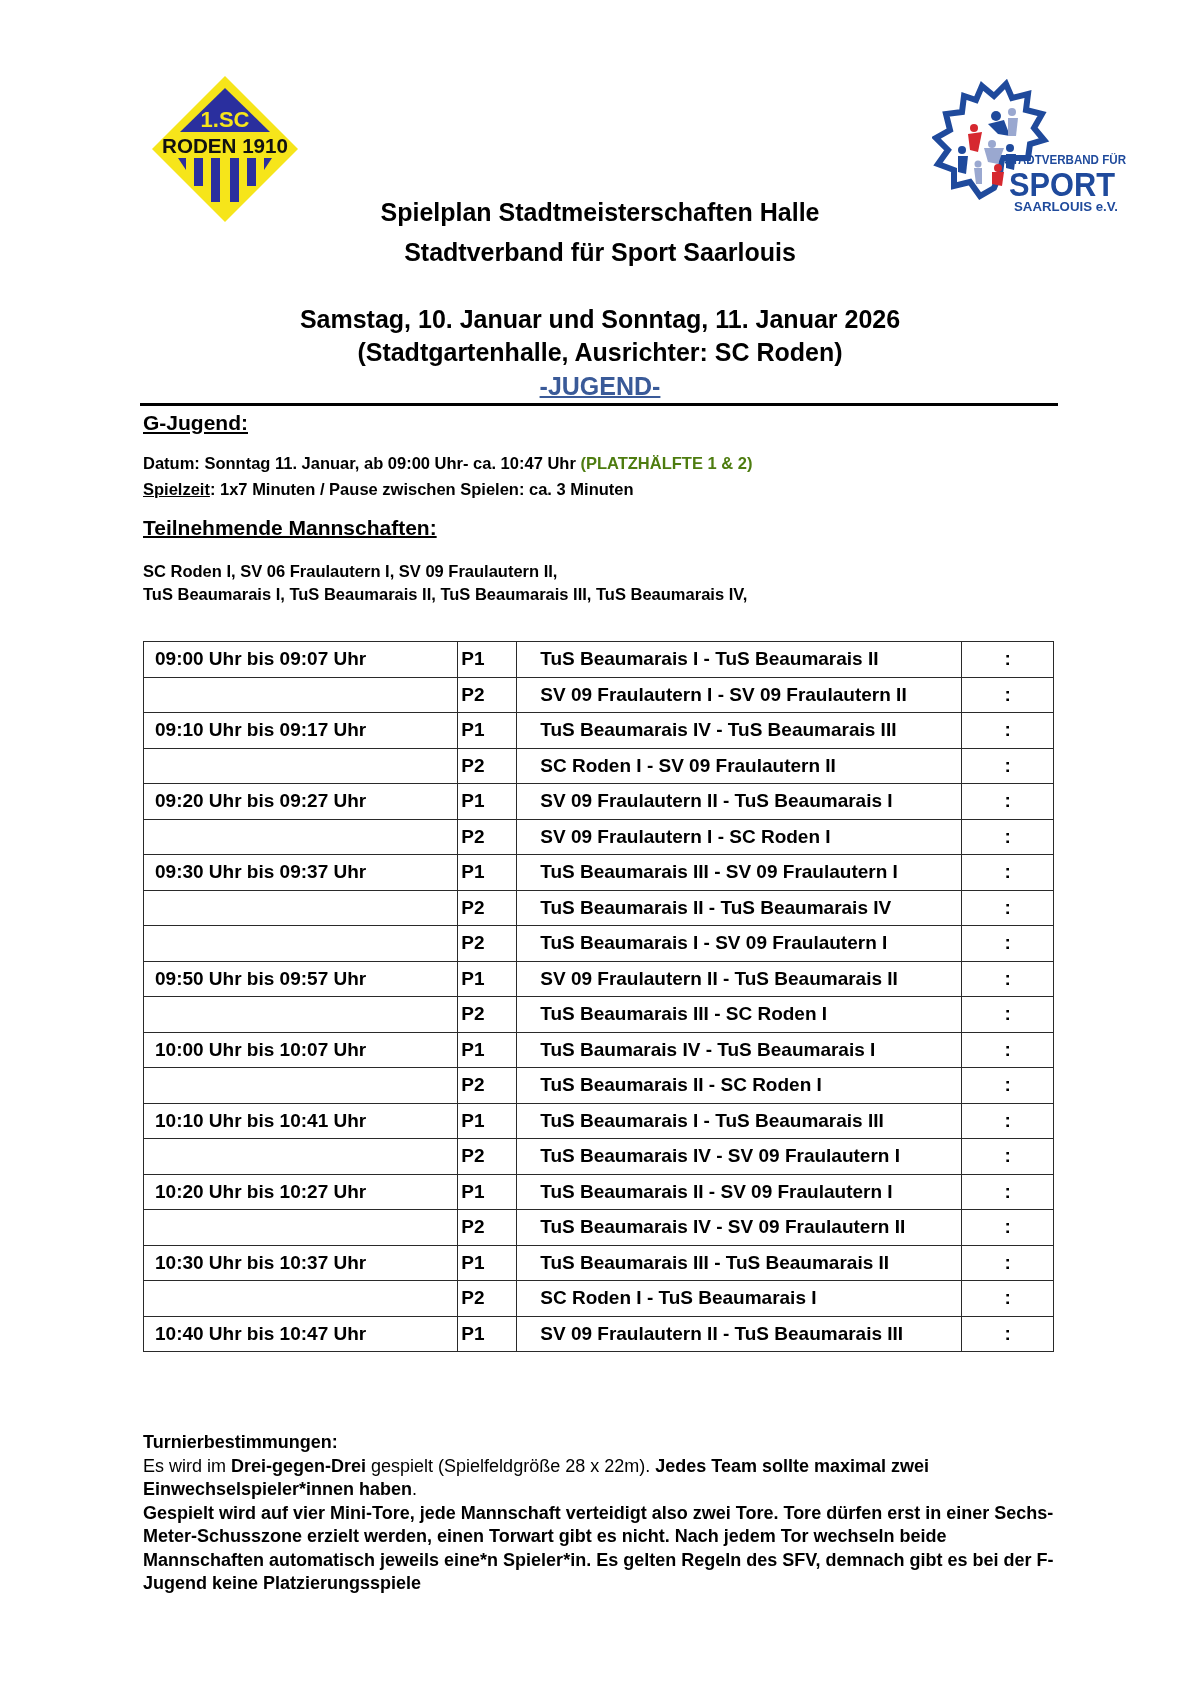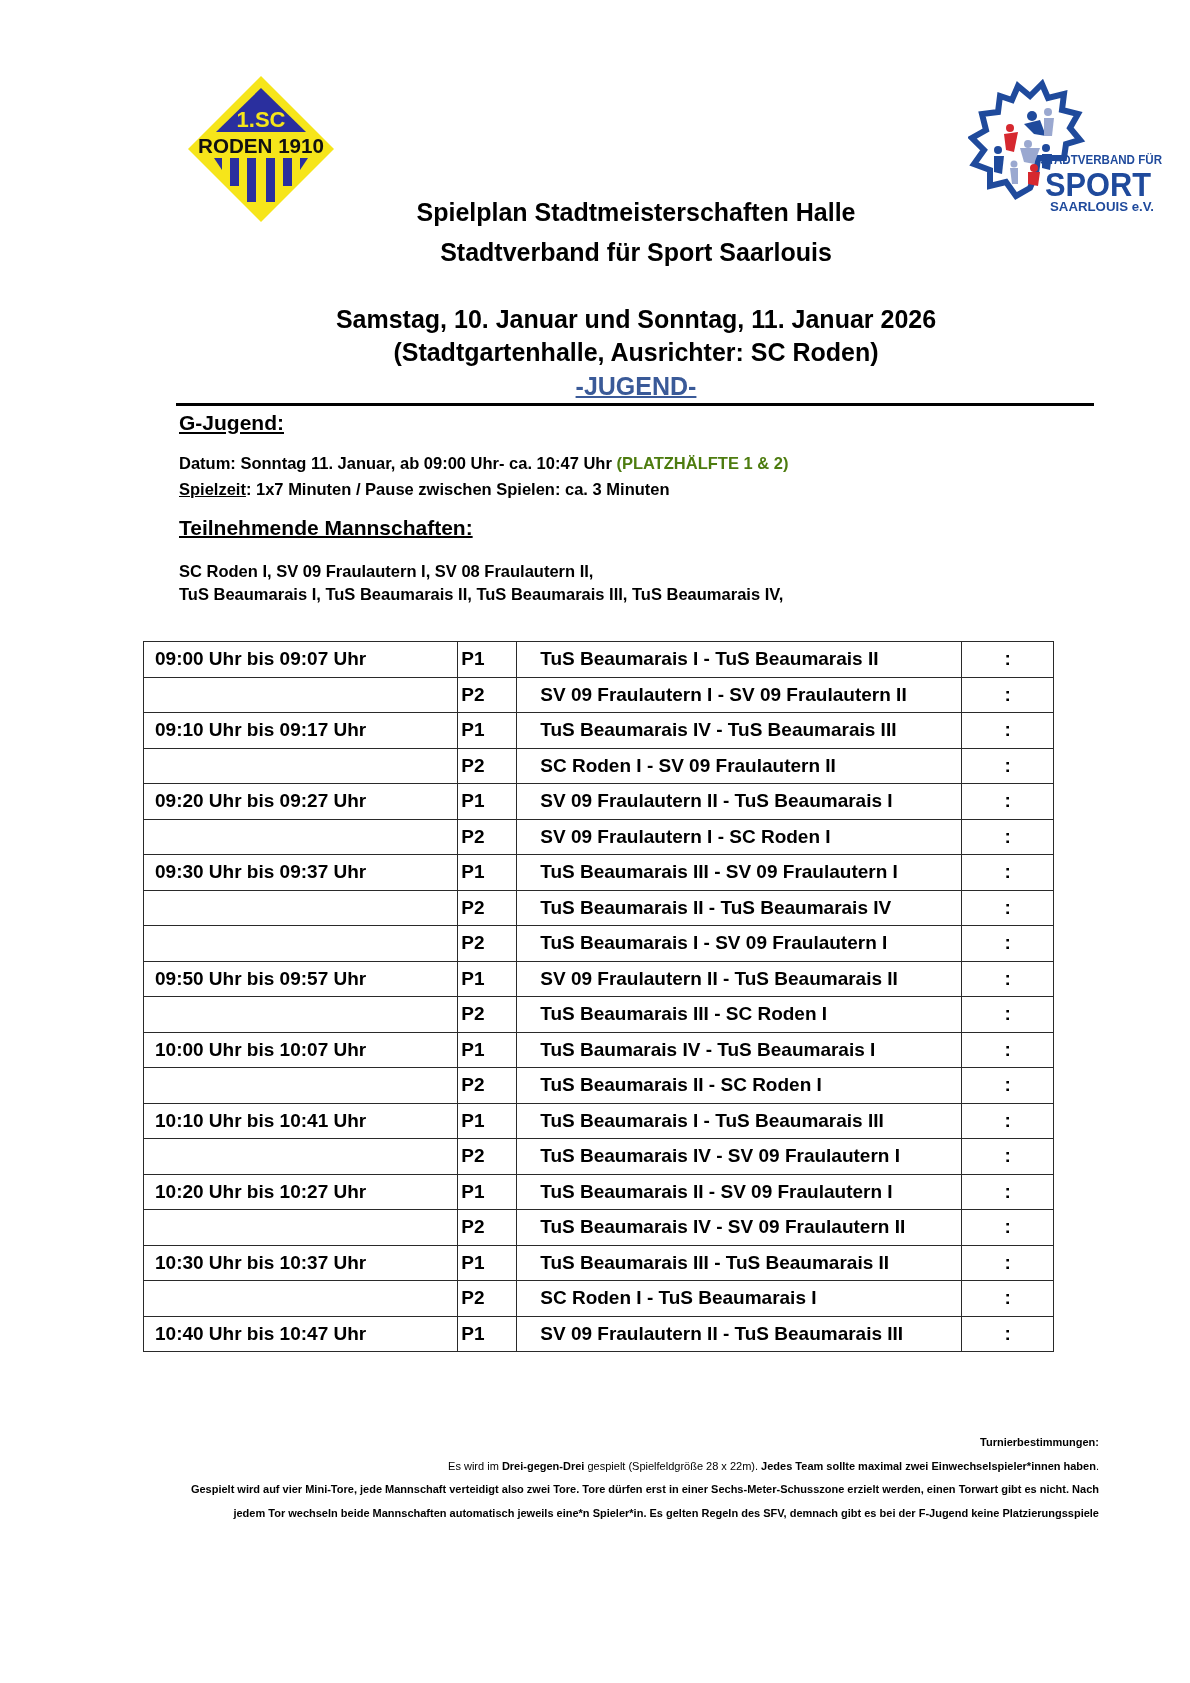--- a/index.html
+++ b/index.html
@@ -1,32 +1,32 @@
 <!DOCTYPE html>
 <html><head>
 <meta charset="utf-8">
 <style>
   html, body { margin:0; padding:0; background:#ffffff; }
   body { width:1190px; height:1683px; position:relative; overflow:hidden;
          font-family:"Liberation Sans", "DejaVu Sans", sans-serif; color:#000; }
-  .abs { position:absolute;margin-left:36px; }
+  .abs { position:absolute; }
   .title { left:0; width:1200px; text-align:center; font-weight:bold; font-size:25px; line-height:30px; }
   .jugend { color:#3a5a98; text-decoration:underline; text-decoration-thickness:2px; }
   .rule { left:140px; width:918px; top:403px; height:3px; background:#000; }
   .h2 { left:143px; font-weight:bold; font-size:21px; text-decoration:underline; text-decoration-thickness:2px; }
   .info { left:143px; font-weight:bold; font-size:16.5px; line-height:26px; }
   .green { color:#4d7c0f; }
   .ul { text-decoration:underline; }
   table.sched { position:absolute; left:143px; top:641px; width:911px; border-collapse:collapse; }
   table.sched td { border:1px solid #2a2a2a; height:35.5px; padding:0 0 0 10px; font-weight:bold; font-size:19px; box-sizing:border-box; white-space:nowrap; }
   table.sched td.c-time { width:298px; padding-left:11px; }
   table.sched td.c-pitch { width:56px; padding-left:3px; }
   table.sched td.c-match { width:422px; padding-left:23px; }
   table.sched td.c-score { width:87px; padding:0; text-align:center; }
-  .rules { left:143px; width:920px; font-size:11px; line-height:23.5px;text-align:right; }
+  .rules { left:143px; width:920px; font-size:18px; line-height:23.5px; }
   .rules b { font-weight:bold; }
   .logo-left { left:150px; top:74px; width:150px; height:150px; }
   .logo-right { left:932px; top:78px; width:200px; height:148px; }
 </style>
 </head>
 <body>
 
 <div class="abs logo-left">
   <svg width="150" height="150" viewBox="0 0 150 150">
     <polygon points="75,2 148,75 75,148 2,75" fill="#f6e51a"></polygon>
@@ -83,21 +83,21 @@
 
 <div class="abs info" style="top:450px;">
   <span>Datum: Sonntag 11. Januar, ab 09:00 Uhr- ca. 10:47 Uhr </span><span class="green">(PLATZHÄLFTE 1 &amp; 2)</span>
 </div>
 <div class="abs info" style="top:476px;">
   <span class="ul">Spielzeit</span><span>: 1x7 Minuten / Pause zwischen Spielen: ca. 3 Minuten</span>
 </div>
 
 <div class="abs h2" style="top:516px;">Teilnehmende Mannschaften:</div>
 
-<div class="abs info" style="top:558px;">SC Roden I, SV 09 Fraulautern I, SV 08 Fraulautern II,</div>
+<div class="abs info" style="top:558px;">SC Roden I, SV 06 Fraulautern I, SV 09 Fraulautern II,</div>
 <div class="abs info" style="top:581px;">TuS Beaumarais I, TuS Beaumarais II, TuS Beaumarais III, TuS Beaumarais IV,</div>
 
 <table class="sched">
   <tbody id="sched-body">
       <tr>
         <td class="c-time">09:00 Uhr bis 09:07 Uhr</td>
         <td class="c-pitch">P1</td>
         <td class="c-match">TuS Beaumarais I - TuS Beaumarais II</td>
         <td class="c-score">:</td>
       </tr>

